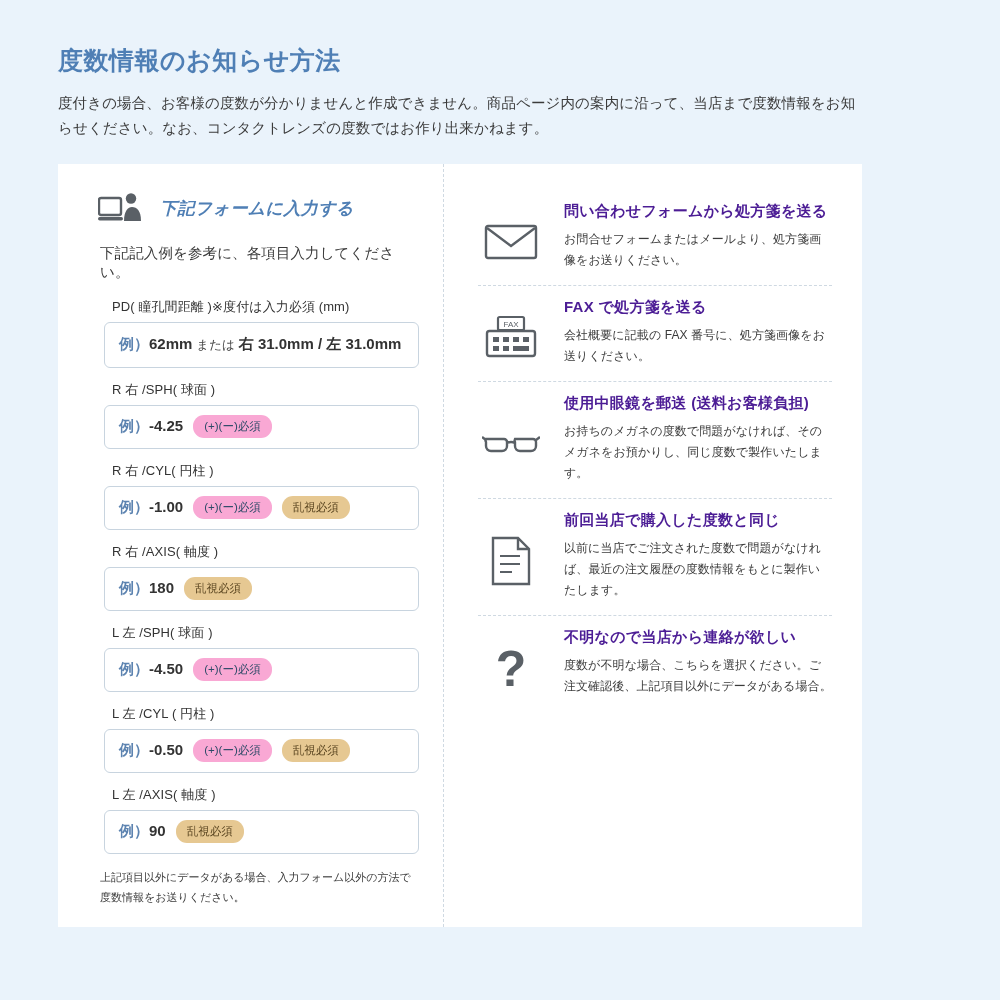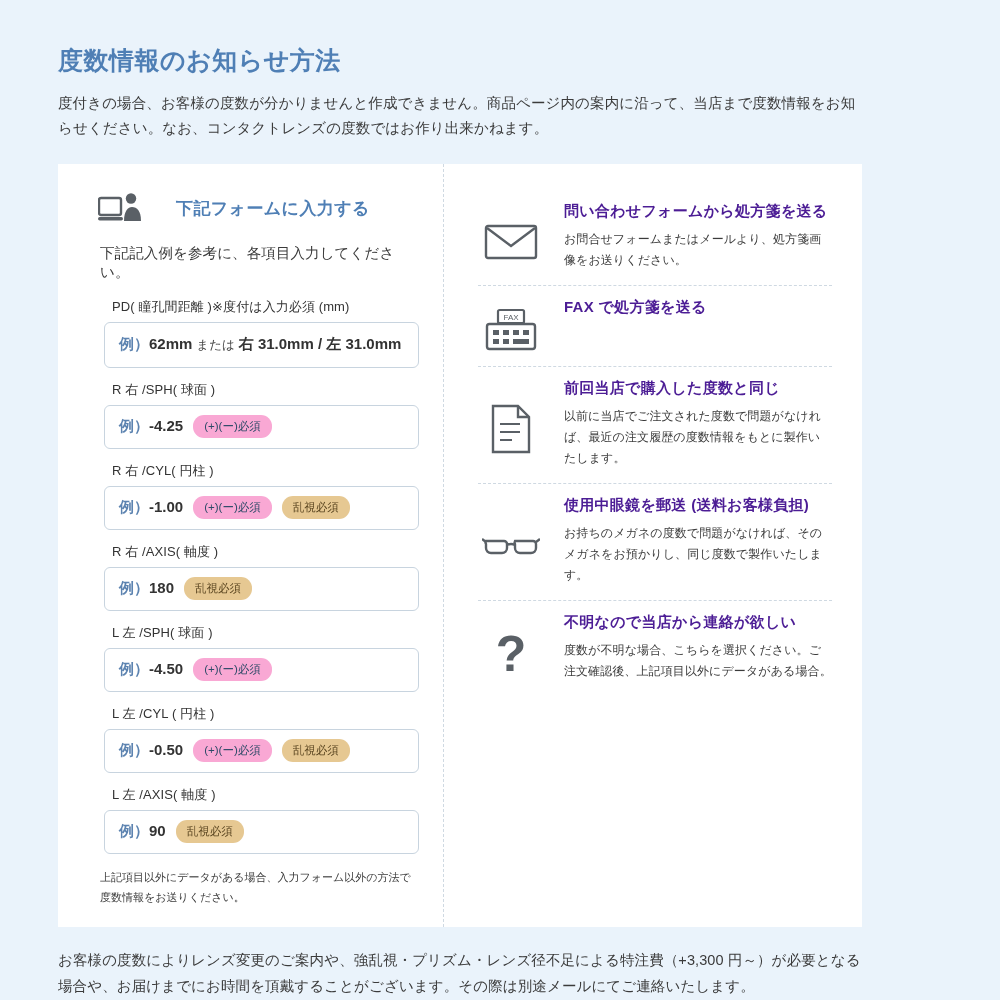--- a/index.html
+++ b/index.html
@@ -42,22 +42,23 @@
     padding:26px 24px 20px 36px;
     border-right:1px dashed #cfd9e2;
   }
   .col-right{
     width:52%;
     box-sizing:border-box;
     padding:26px 30px 20px 34px;
   }
   
   .left-head{
-    display:flex;align-items:center;gap:32px;
+    display:flex;align-items:center;gap:16px;
     margin:2px 0 18px 4px;
+    font-style:italic;
   }
   .left-head .hd-title{
     font-size:17px;font-weight:bold;color:#4f7fb5;letter-spacing:.4px;
   }
   .left-sub{
     font-size:14.5px;color:#3b3b3b;margin:0 0 16px 6px;letter-spacing:.1px;
   }
   .field{margin:0 0 2px 0;}
   .field-label{
     font-size:13px;color:#333;margin:0 0 6px 18px;letter-spacing:.1px;
@@ -229,34 +230,21 @@
             <rect x="19" y="22" width="6" height="5" fill="#5a6066"></rect>
             <rect x="29" y="22" width="6" height="5" fill="#5a6066"></rect>
             <rect x="39" y="22" width="6" height="5" fill="#5a6066"></rect>
             <rect x="9" y="31" width="6" height="5" fill="#5a6066"></rect>
             <rect x="19" y="31" width="6" height="5" fill="#5a6066"></rect>
             <rect x="29" y="31" width="16" height="5" fill="#5a6066"></rect>
           </svg>
         </div>
         <div class="rbody">
           <div class="rtitle">FAX で処方箋を送る</div>
-        </div>
-      </div>
-
-      <div class="ritem">
-        <div class="ricon">
-          <svg width="42" height="50" viewBox="0 0 42 50">
-            <path d="M3 2 h25 l11 11 v35 h-36 z" fill="none" stroke="#5a6066" stroke-width="2.4"></path>
-            <path d="M28 2 v11 h11" fill="none" stroke="#5a6066" stroke-width="2.4"></path>
-            <path d="M10 20 h20 M10 28 h20 M10 36 h12" stroke="#5a6066" stroke-width="2.2"></path>
-          </svg>
-        </div>
-        <div class="rbody">
-          <div class="rtitle">前回当店で購入した度数と同じ</div>
-          <div class="rtext">以前に当店でご注文された度数で問題がなければ、最近の注文履歴の度数情報をもとに製作いたします。</div>
+          <div class="rtext">会社概要に記載の FAX 番号に、処方箋画像をお送りください。</div>
         </div>
       </div>
 
       <div class="ritem">
         <div class="ricon">
           <svg width="58" height="30" viewBox="0 0 58 30">
             <path d="M4 10 h18 a3 3 0 0 1 3 3 v4 a5 5 0 0 1 -5 5 h-11 a5 5 0 0 1 -5 -5 v-4 a3 3 0 0 1 0 -3 z" fill="none" stroke="#5a6066" stroke-width="2.4"></path>
             <path d="M33 10 h18 a3 3 0 0 1 3 3 v4 a5 5 0 0 1 -5 5 h-11 a5 5 0 0 1 -5 -5 v-4 a3 3 0 0 1 0 -3 z" fill="none" stroke="#5a6066" stroke-width="2.4"></path>
             <path d="M25 14 q4 -2 8 0" fill="none" stroke="#5a6066" stroke-width="2.4"></path>
             <path d="M4 11 L0 8" stroke="#5a6066" stroke-width="2.4"></path>
@@ -264,27 +252,40 @@
           </svg>
         </div>
         <div class="rbody">
           <div class="rtitle">使用中眼鏡を郵送 (送料お客様負担)</div>
           <div class="rtext">お持ちのメガネの度数で問題がなければ、そのメガネをお預かりし、同じ度数で製作いたします。</div>
         </div>
       </div>
 
       <div class="ritem">
         <div class="ricon">
+          <svg width="42" height="50" viewBox="0 0 42 50">
+            <path d="M3 2 h25 l11 11 v35 h-36 z" fill="none" stroke="#5a6066" stroke-width="2.4"></path>
+            <path d="M28 2 v11 h11" fill="none" stroke="#5a6066" stroke-width="2.4"></path>
+            <path d="M10 20 h20 M10 28 h20 M10 36 h12" stroke="#5a6066" stroke-width="2.2"></path>
+          </svg>
+        </div>
+        <div class="rbody">
+          <div class="rtitle">前回当店で購入した度数と同じ</div>
+          <div class="rtext">以前に当店でご注文された度数で問題がなければ、最近の注文履歴の度数情報をもとに製作いたします。</div>
+        </div>
+      </div>
+
+      <div class="ritem">
+        <div class="ricon">
           <svg width="40" height="50" viewBox="0 0 40 50">
             <text x="20" y="44" font-size="50" text-anchor="middle" fill="#5a6066" font-family="Liberation Sans, sans-serif" font-weight="bold">?</text>
           </svg>
         </div>
         <div class="rbody">
           <div class="rtitle">不明なので当店から連絡が欲しい</div>
           <div class="rtext">度数が不明な場合、こちらを選択ください。ご注文確認後、上記項目以外にデータがある場合。</div>
         </div>
       </div>
 
     </div>
   </div>
 
-  <p class="footnote">お客様の度数によりレンズ変更のご案内や、強乱視・プリズム・レンズ径不足による特注費（+3,300 円～）が必要となる場合や、お届けまでにお時間を頂戴することがございます。その際は別途メールにてご連絡いたします。</p>
 </div>
 
 </body></html>

